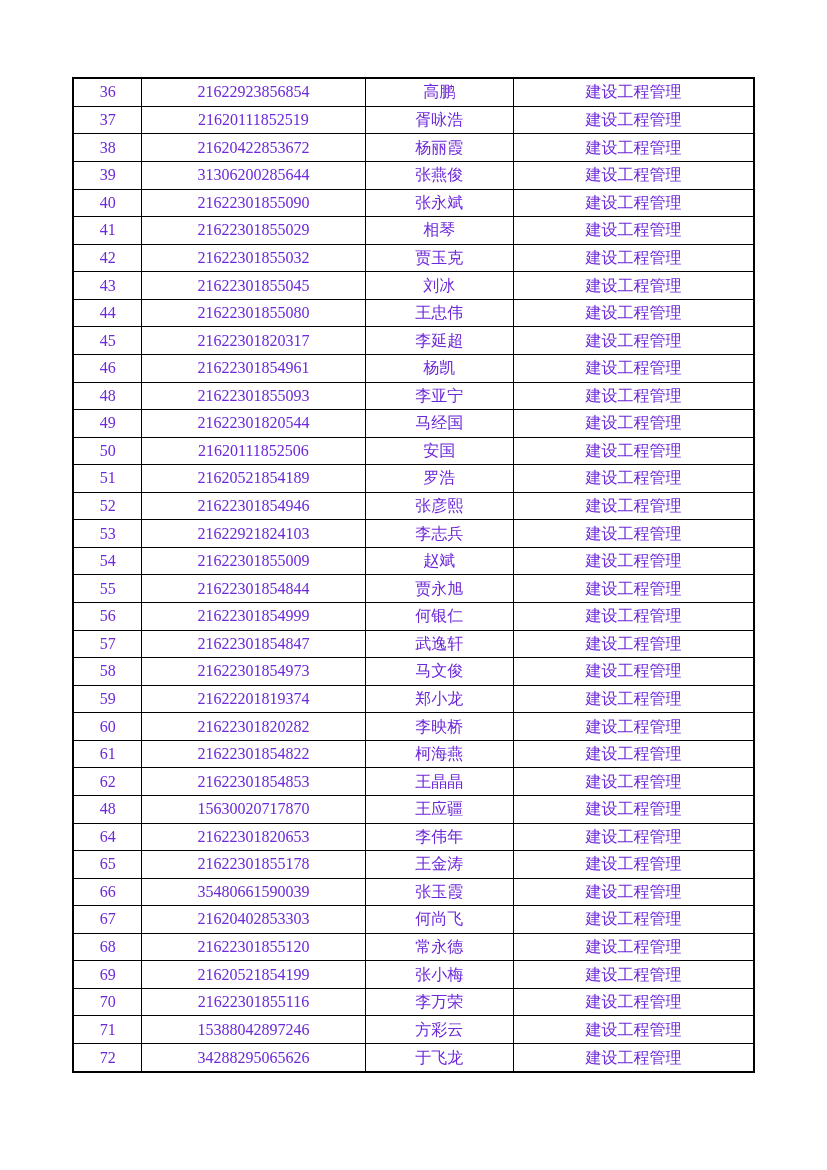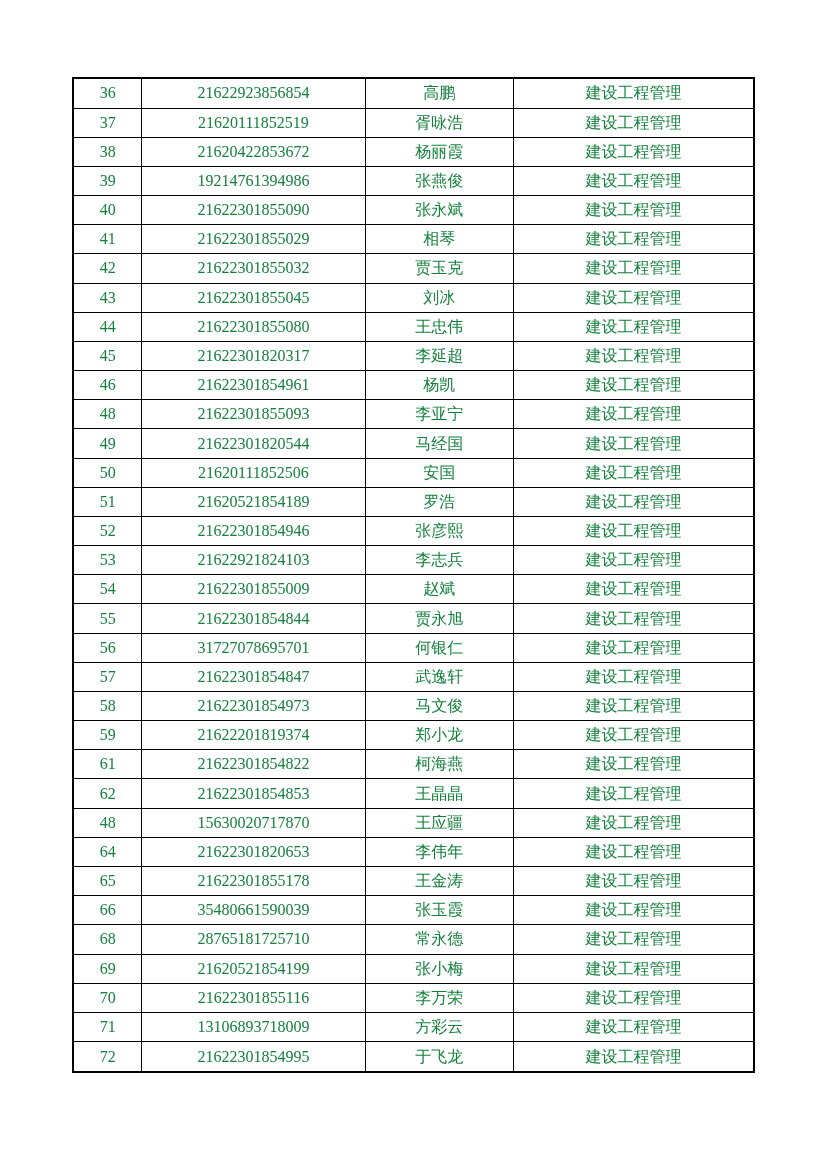--- a/index.html
+++ b/index.html
@@ -6,21 +6,21 @@
     margin: 0;
     padding: 0;
     background: #ffffff;
   }
   .sheet {
     position: relative;
     width: 827px;
     height: 1170px;
     background: #ffffff;
     font-family: "Liberation Serif", "DejaVu Serif", serif;
-    color: #15803d;
+    color: #6d28d9;
     overflow: hidden;
   }
   table.roster {
     position: absolute;
     left: 72px;
     top: 77px;
     width: 683px;
     height: 996px;
     border-collapse: collapse;
     table-layout: fixed;
@@ -66,21 +66,21 @@
     <td>建设工程管理</td>
   </tr>
         <tr>
     <td>38</td>
     <td>21620422853672</td>
     <td>杨丽霞</td>
     <td>建设工程管理</td>
   </tr>
         <tr>
     <td>39</td>
-    <td>19214761394986</td>
+    <td>31306200285644</td>
     <td>张燕俊</td>
     <td>建设工程管理</td>
   </tr>
         <tr>
     <td>40</td>
     <td>21622301855090</td>
     <td>张永斌</td>
     <td>建设工程管理</td>
   </tr>
         <tr>
@@ -162,21 +162,21 @@
     <td>建设工程管理</td>
   </tr>
         <tr>
     <td>55</td>
     <td>21622301854844</td>
     <td>贾永旭</td>
     <td>建设工程管理</td>
   </tr>
         <tr>
     <td>56</td>
-    <td>31727078695701</td>
+    <td>21622301854999</td>
     <td>何银仁</td>
     <td>建设工程管理</td>
   </tr>
         <tr>
     <td>57</td>
     <td>21622301854847</td>
     <td>武逸轩</td>
     <td>建设工程管理</td>
   </tr>
         <tr>
@@ -185,20 +185,26 @@
     <td>马文俊</td>
     <td>建设工程管理</td>
   </tr>
         <tr>
     <td>59</td>
     <td>21622201819374</td>
     <td>郑小龙</td>
     <td>建设工程管理</td>
   </tr>
         <tr>
+    <td>60</td>
+    <td>21622301820282</td>
+    <td>李映桥</td>
+    <td>建设工程管理</td>
+  </tr>
+        <tr>
     <td>61</td>
     <td>21622301854822</td>
     <td>柯海燕</td>
     <td>建设工程管理</td>
   </tr>
         <tr>
     <td>62</td>
     <td>21622301854853</td>
     <td>王晶晶</td>
     <td>建设工程管理</td>
@@ -221,44 +227,50 @@
     <td>王金涛</td>
     <td>建设工程管理</td>
   </tr>
         <tr>
     <td>66</td>
     <td>35480661590039</td>
     <td>张玉霞</td>
     <td>建设工程管理</td>
   </tr>
         <tr>
+    <td>67</td>
+    <td>21620402853303</td>
+    <td>何尚飞</td>
+    <td>建设工程管理</td>
+  </tr>
+        <tr>
     <td>68</td>
-    <td>28765181725710</td>
+    <td>21622301855120</td>
     <td>常永德</td>
     <td>建设工程管理</td>
   </tr>
         <tr>
     <td>69</td>
     <td>21620521854199</td>
     <td>张小梅</td>
     <td>建设工程管理</td>
   </tr>
         <tr>
     <td>70</td>
     <td>21622301855116</td>
     <td>李万荣</td>
     <td>建设工程管理</td>
   </tr>
         <tr>
     <td>71</td>
-    <td>13106893718009</td>
+    <td>15388042897246</td>
     <td>方彩云</td>
     <td>建设工程管理</td>
   </tr>
         <tr>
     <td>72</td>
-    <td>21622301854995</td>
+    <td>34288295065626</td>
     <td>于飞龙</td>
     <td>建设工程管理</td>
   </tr>
       </tbody>
   </table>
 </div>
 
 </body></html>

